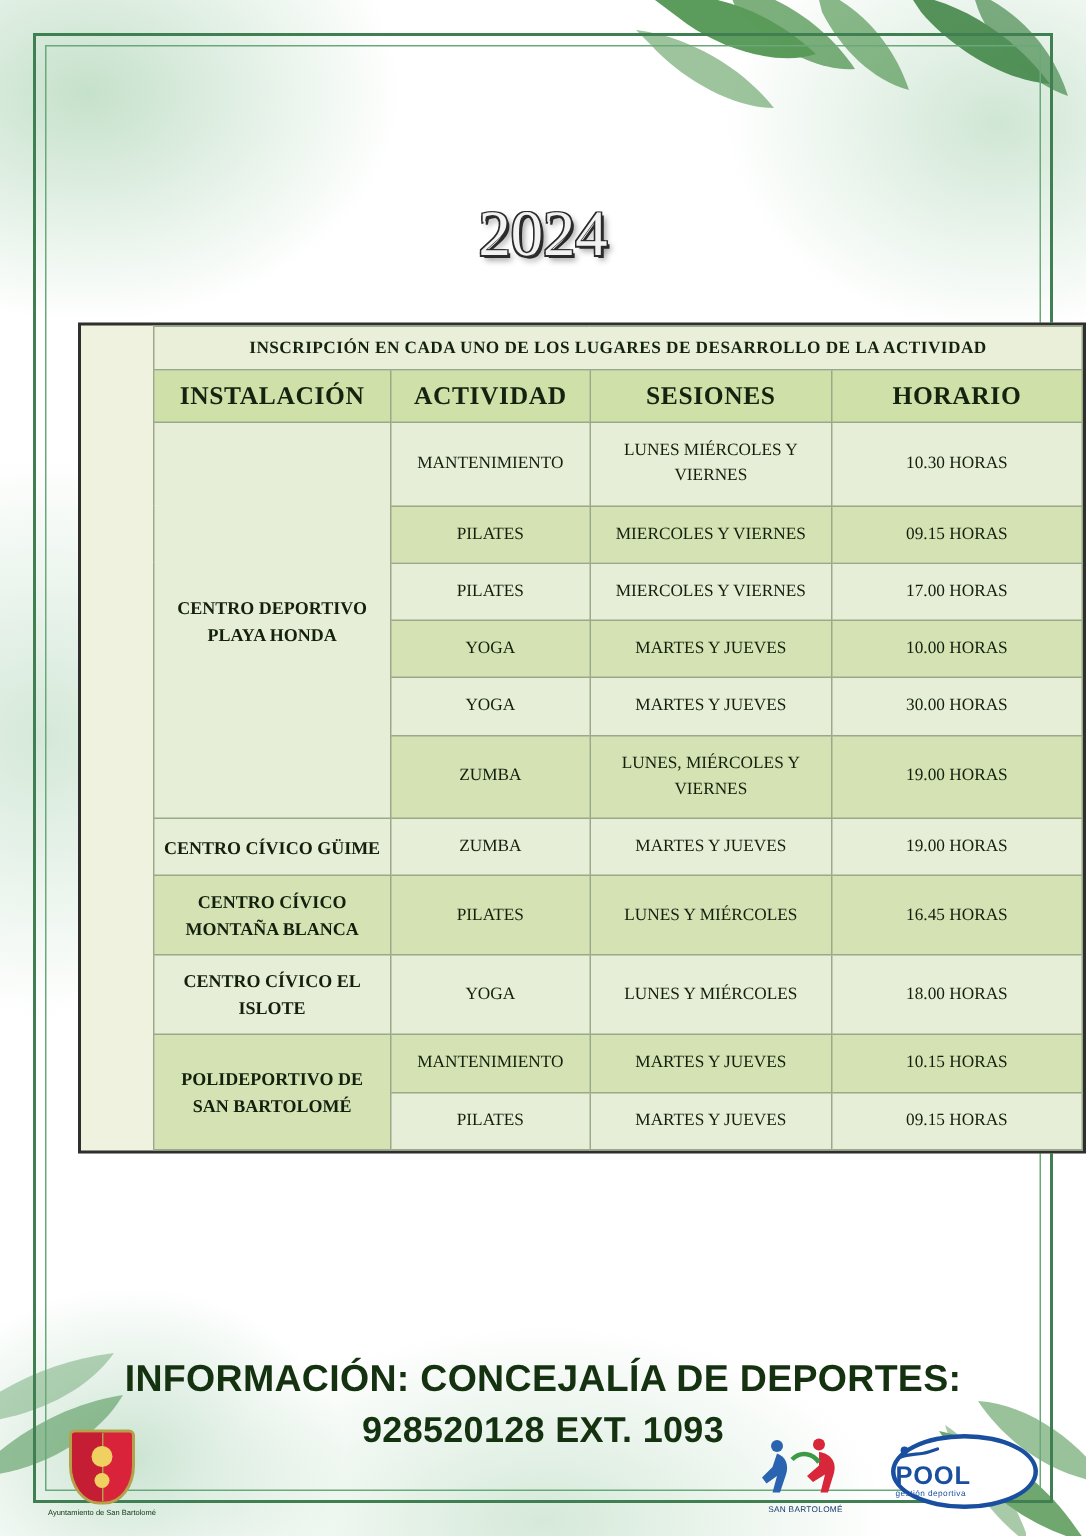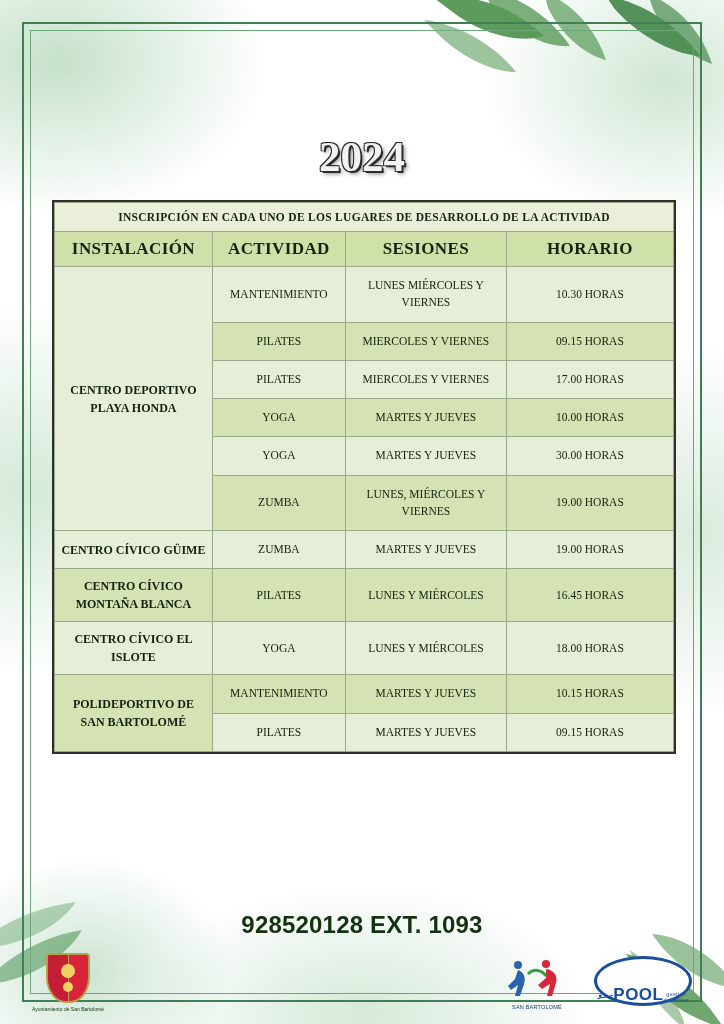--- a/index.html
+++ b/index.html
@@ -73,38 +73,39 @@
   .title span {
     text-shadow: 1px 1px 0 rgba(255,255,255,0.9), 2px 2px 2px rgba(0,0,0,0.35);
   }
 
   .year {
     position: absolute;
     top: 132px;
     left: 0; right: 0;
     text-align: center;
     font-family: "Liberation Serif", serif;
-    font-weight: bold;
+    font-weight: normal;
     font-size: 43px;
     color: #f2f2f2;
     text-shadow:
       2px 2px 0 #2b2b2b,
      -1px -1px 0 #2b2b2b,
       1px -1px 0 #2b2b2b,
      -1px  1px 0 #2b2b2b,
       3px 3px 4px rgba(0,0,0,0.45);
   }
 
   .table-wrap {
     position: absolute;
     left: 52px;
-    top: 200px;
+    top: 215px;
     width: 620px;
     border: 2px solid #2f2f2f;
     background: #eef2de;
+    padding-left: 48px;
   }
 
   table.sched {
     border-collapse: collapse;
     width: 100%;
     table-layout: fixed;
   }
   table.sched td, table.sched th {
     border: 1px solid #9aa98a;
     text-align: center;
@@ -235,21 +236,22 @@
     width: 96px;
     text-align: center;
   }
   .pool-oval {
     width: 92px;
     height: 44px;
     border-radius: 50%;
     background: #ffffff;
     border: 3px solid #1a4fa0;
     display: flex;
-    align-items: flex-end;
+    flex-direction: column;
+    align-items: flex-start;
     justify-content: center;
     line-height: 1;
   }
   .pool-oval .pool-name {
     font-family: "Liberation Sans", sans-serif;
     font-size: 17px;
     font-weight: bold;
     color: #1a4fa0;
     letter-spacing: 0.5px;
   }
@@ -386,20 +388,21 @@
           <tr>
             <td class="cell band-light">PILATES</td>
             <td class="cell band-light">MARTES Y JUEVES</td>
             <td class="cell band-light">09.15 HORAS</td>
           </tr>
         </tbody>
       </table>
     </div>
 
     <div class="footer">
+      <div class="line1">INFORMACIÓN: CONCEJALÍA DE DEPORTES:</div>
       <div class="line2">928520128 EXT. 1093</div>
     </div>
 
     <div class="crest">
       <div class="shield"></div>
       <div class="crest-text">Ayuntamiento de San Bartolomé</div>
     </div>
 
     <div class="logo-athletes">
       <svg width="70" height="40" viewBox="0 0 70 40">

